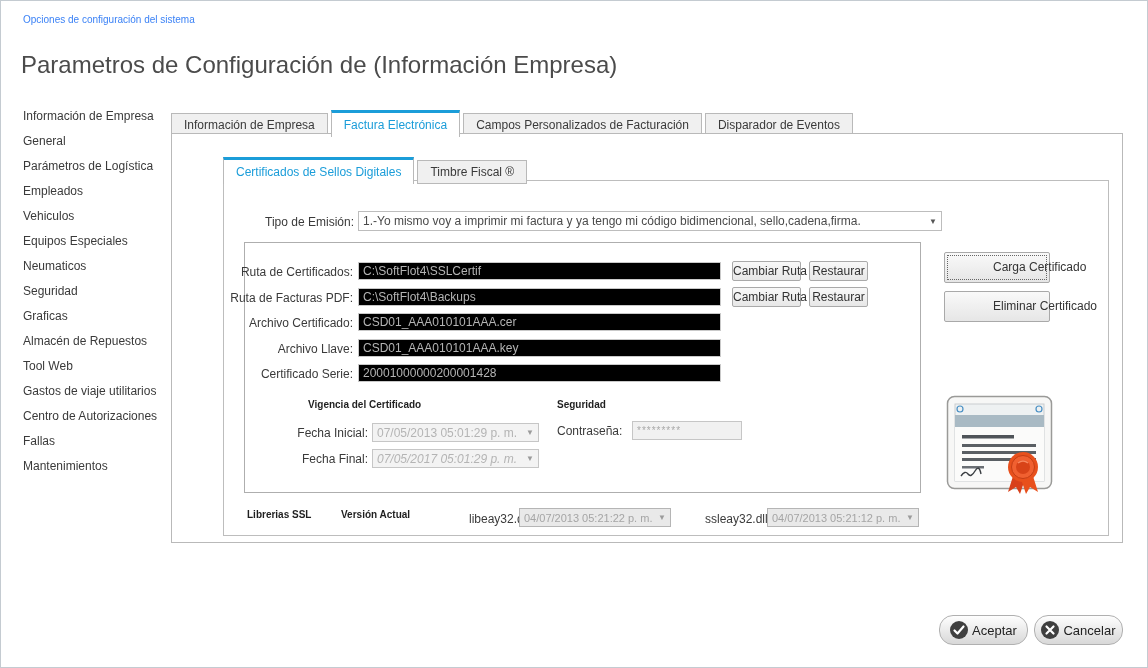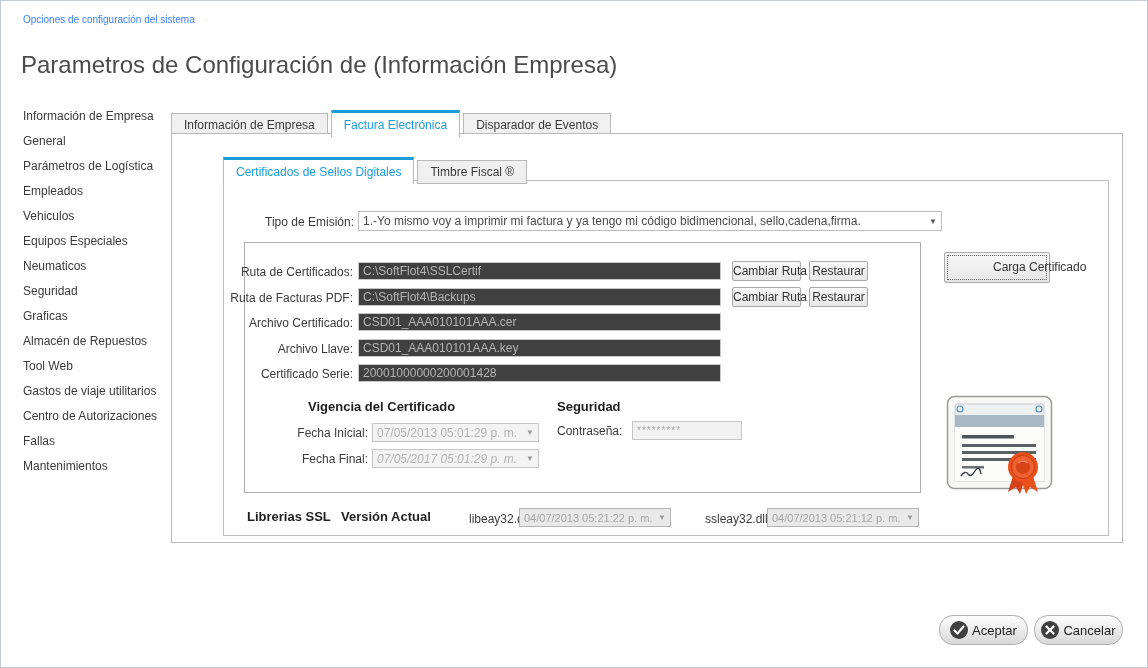--- a/index.html
+++ b/index.html
@@ -45,21 +45,21 @@
   .panel-sub {
     position:absolute; left:222px; top:179px; width:886px; height:356px;
     border:1px solid #bdbdbd; background:#fff; z-index:1;
   }
   
   .lbl {
     position:absolute; font-size:12px; color:#3a3a3a;
     text-align:right; white-space:nowrap; z-index:4;
   }
   .txt {
-    position:absolute; height:18px; border:1px solid #c9c9c9; background:#404040;
+    position:absolute; height:18px; border:1px solid #c9c9c9; background:#000000;
     font-family:"Liberation Sans",sans-serif;
     font-size:12px; color:#b4b4b4; padding:8px 4px; z-index:4;
   }
   .combo {
     position:absolute; height:20px; border:1px solid #bdbdbd; background:#fff;
     display:flex; align-items:center; font-size:12px; color:#4a4a4a;
     padding:0 4px; z-index:4; cursor:pointer;
   }
   .combo .ctext { flex:1; white-space:nowrap; overflow:hidden; }
   .combo .arrow { font-size:8px; color:#555; padding-left:4px; }
@@ -68,21 +68,21 @@
     display:flex; align-items:center; font-size:12px; color:#b4b4b4;
     padding:0 4px; z-index:4;
   }
   .dcombo .ctext { flex:1; white-space:nowrap; overflow:hidden; }
   .dcombo .arrow { font-size:8px; color:#9b9b9b; padding-left:4px; }
   .groupbox {
     position:absolute; left:243px; top:241px; width:677px; height:251px;
     border:1px solid #aeaeae; background:#fff; z-index:2;
   }
   .sect-title {
-    position:absolute; font-size:13px; font-weight:bold; color:#1f1f1f;
+    position:absolute; font-size:10px; font-weight:bold; color:#1f1f1f;
     white-space:nowrap; z-index:4;
   }
   .btn-sm {
     position:absolute; height:20px; font-size:12px; color:#333;
     background:linear-gradient(#f8f8f8,#e7e7e7); border:1px solid #a9a9a9;
     border-radius:2px; text-align:center; line-height:18px;
     cursor:pointer; z-index:4; white-space:nowrap;
   }
   .btn-med {
     position:absolute; width:106px; height:31px; font-size:12px; color:#333;
@@ -130,20 +130,21 @@
     <div class="side-item">Tool Web</div>
     <div class="side-item">Gastos de viaje utilitarios</div>
     <div class="side-item">Centro de Autorizaciones</div>
     <div class="side-item">Fallas</div>
     <div class="side-item">Mantenimientos</div>
   </div>
 
   <div class="tabstrip tabs-main">
     <div class="tab">Información de Empresa</div>
     <div class="tab active">Factura Electrónica</div>
+    <div class="tab">Campos Personalizados de Facturación</div>
     <div class="tab">Disparador de Eventos</div>
   </div>
   <div class="panel-main"></div>
 
   <div class="tabstrip tabs-sub" style="z-index:3;">
     <div class="tab active">Certificados de Sellos Digitales</div>
     <div class="tab">Timbre Fiscal ®</div>
   </div>
   <div class="panel-sub"></div>
 
@@ -199,20 +200,21 @@
     <span class="ctext">04/07/2013 05:21:22 p. m.</span>
     <span class="arrow">▼</span>
   </div>
   <div class="lbl" style="left:704px; top:511px; width:58px; text-align:left;">ssleay32.dll</div>
   <div class="ssl-field" style="left:766px; top:507px; width:152px;">
     <span class="ctext">04/07/2013 05:21:12 p. m.</span>
     <span class="arrow">▼</span>
   </div>
 
   <div class="btn-med focused" style="left:943px; top:251px;">Carga Certificado</div>
+  <div class="btn-med" style="left:943px; top:290px;">Eliminar Certificado</div>
 
   <div class="cert-icon-box">
     <svg width="107" height="100" viewBox="0 0 107 100">
       <rect x="1.5" y="1.5" width="104" height="92" rx="7" fill="#f7f7f6" stroke="#9a9a98" stroke-width="1.5"></rect>
       <rect x="9" y="9" width="89" height="77" fill="#eef1f2" stroke="#c9cdd0" stroke-width="1"></rect>
       <rect x="9" y="20" width="89" height="12" fill="#a9bac4"></rect>
       <circle cx="14" cy="14" r="3" fill="none" stroke="#4a90c4" stroke-width="1.2"></circle>
       <circle cx="93" cy="14" r="3" fill="none" stroke="#4a90c4" stroke-width="1.2"></circle>
       <rect x="9" y="32" width="89" height="54" fill="#fbfbfa"></rect>
       <rect x="16" y="40" width="52" height="3.5" fill="#4f5459"></rect>

